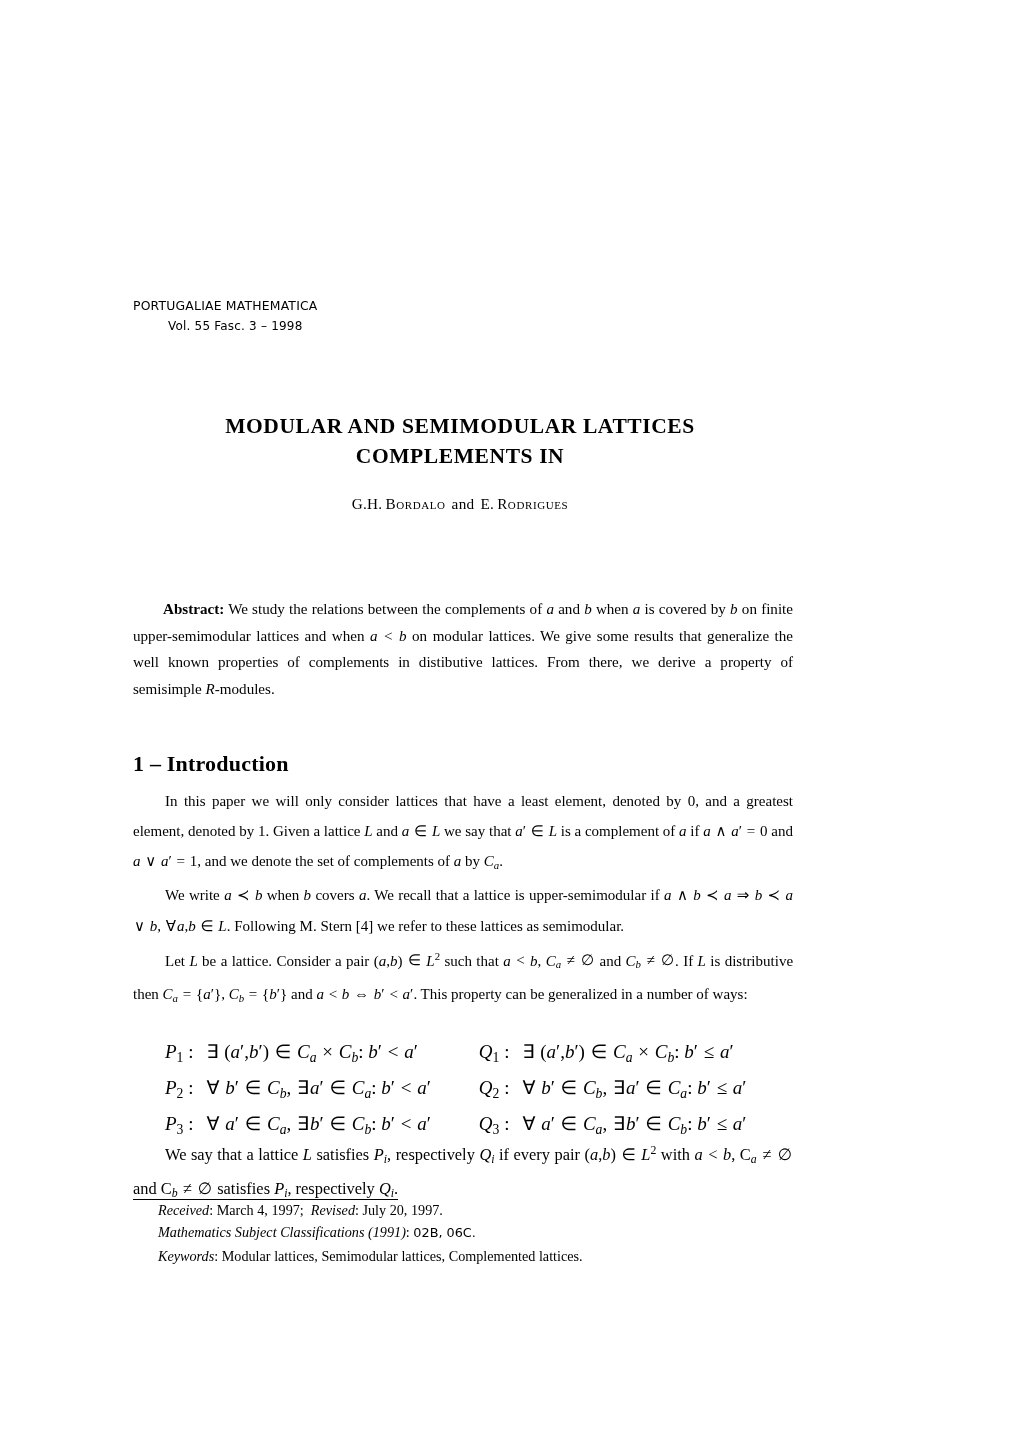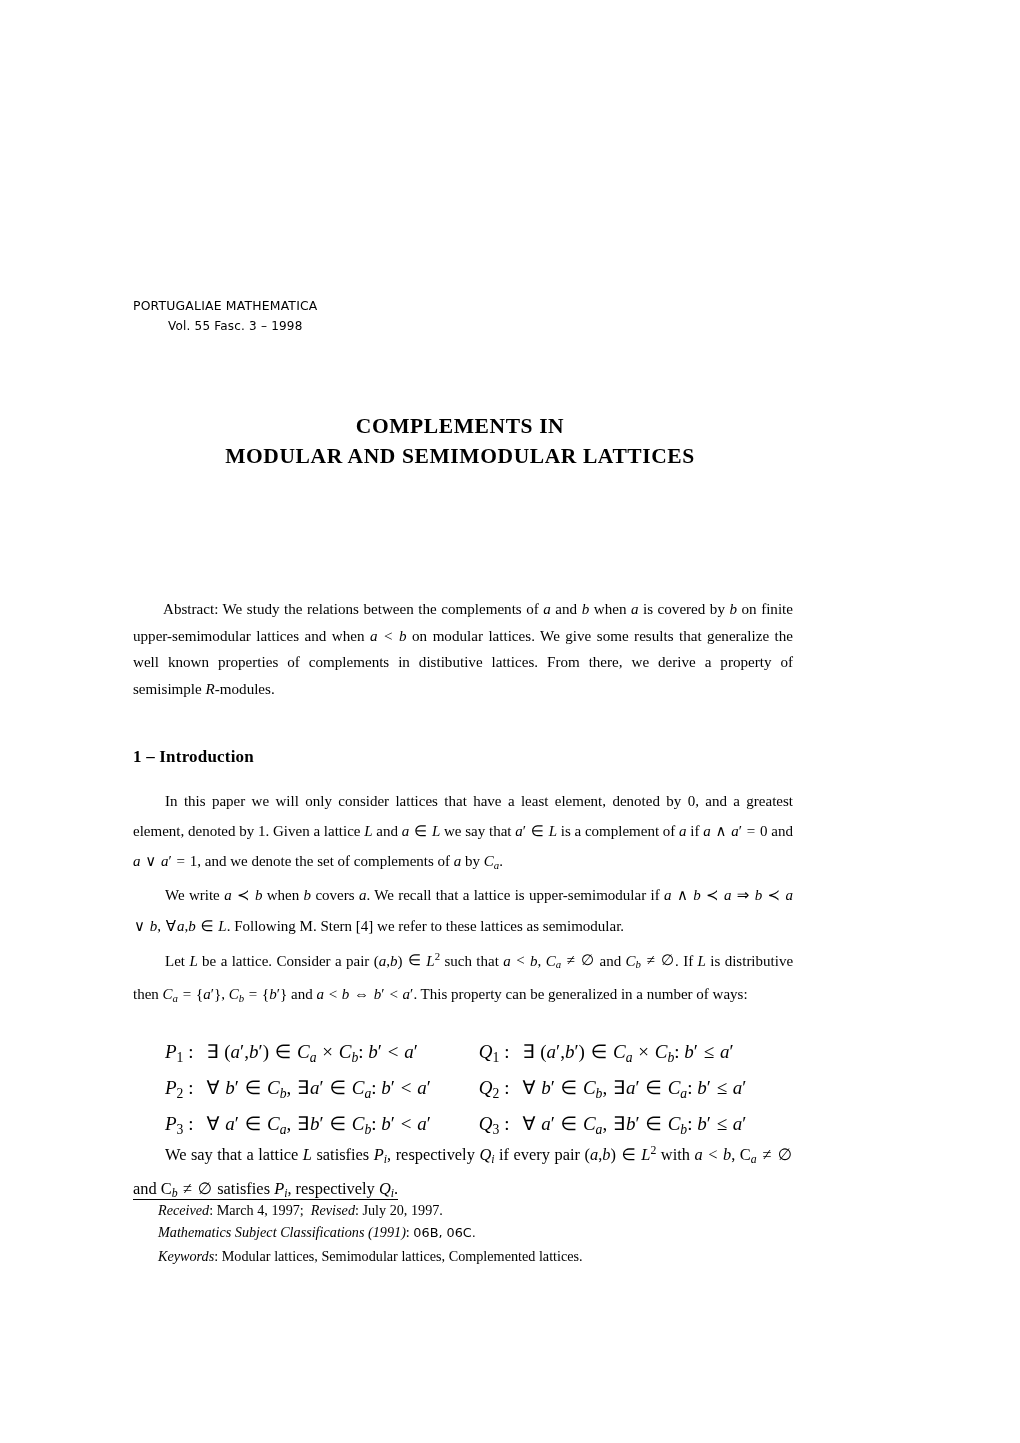--- a/index.html
+++ b/index.html
@@ -76,29 +76,29 @@
     position: absolute;
     left: 133px;
     top: 596px;
     width: 660px;
     font-size: 15.1px;
     line-height: 26.6px;
     text-align: justify;
     text-indent: 30px;
   }
   #abstract .ab-label {
-    font-weight: normal;
+    font-weight: bold;
   }
 
   
   #section-1-heading {
     position: absolute;
     left: 133px;
     top: 733px;
-    font-size: 17px;
+    font-size: 22px;
     font-weight: bold;
     letter-spacing: 0.2px;
   }
 
   
   #body-text {
     position: absolute;
     left: 133px;
     top: 786px;
     width: 660px;
@@ -196,24 +196,27 @@
 <body>
 
 <div class="page">
 
   <div id="journal-header">
     <span class="jh-line1">PORTUGALIAE MATHEMATICA</span>
     <span class="jh-line2">Vol. 55 Fasc. 3 – 1998</span>
   </div>
 
   <h1 id="paper-title">
+    <span class="tline">MODULAR AND SEMIMODULAR LATTICES</span>
     <span class="tline">COMPLEMENTS IN</span>
-    <span class="tline">MODULAR AND SEMIMODULAR LATTICES</span>
   </h1>
 
+  <div id="authors">
+    <span>G.H.</span><span class="nbsp-thin"></span><span class="smallcaps">Bordalo</span><span class="auth-sep">and</span><span>E.</span><span class="nbsp-thin"></span><span class="smallcaps">Rodrigues</span>
+  </div>
 
   <div id="abstract">
     <span class="ab-label">Abstract:</span>
     <span>We study the relations between the complements of <span class="mi">a</span> and <span class="mi">b</span> when <span class="mi">a</span> is covered by <span class="mi">b</span> on finite upper-semimodular lattices and when <span class="mi">a</span> <span class="op">&lt;</span> <span class="mi">b</span> on modular lattices. We give some results that generalize the well known properties of complements in distibutive lattices. From there, we derive a property of semisimple <span class="mi">R</span>-modules.</span>
   </div>
 
   <h2 id="section-1-heading">1 – Introduction</h2>
 
   <div id="body-text">
     <p>In this paper we will only consider lattices that have a least element, denoted by 0, and a greatest element, denoted by 1. Given a lattice <span class="mi">L</span> and <span class="mi">a</span> <span class="op">∈</span> <span class="mi">L</span> we say that <span class="mi">a</span><span class="prime">′</span> <span class="op">∈</span> <span class="mi">L</span> is a complement of <span class="mi">a</span> if <span class="mi">a</span> <span class="op">∧</span> <span class="mi">a</span><span class="prime">′</span> <span class="op">=</span> 0 and <span class="mi">a</span> <span class="op">∨</span> <span class="mi">a</span><span class="prime">′</span> <span class="op">=</span> 1, and we denote the set of complements of <span class="mi">a</span> by <span class="mi">C</span><span class="sub">a</span>.</p>
@@ -245,17 +248,17 @@
       </tbody>
     </table>
   </div>
 
   <div id="closing-para">We say that a lattice <span class="mi">L</span> satisfies <span class="mi">P</span><span class="sub">i</span>, respectively <span class="mi">Q</span><span class="sub">i</span> if every pair (<span class="mi">a</span>,<span class="mi">b</span>) <span class="op">∈</span> <span class="mi">L</span><span class="sup">2</span> with <span class="mi">a</span> <span class="op">&lt;</span> <span class="mi">b</span>, <span class="mr">C</span><span class="sub">a</span> <span class="op">≠</span> <span class="op">∅</span> and <span class="mr">C</span><span class="sub">b</span> <span class="op">≠</span> <span class="op">∅</span> satisfies <span class="mi">P</span><span class="sub">i</span>, respectively <span class="mi">Q</span><span class="sub">i</span>.</div>
 
   <div id="footnote-rule"></div>
 
   <div id="footnotes">
     <span class="fn-line"><span class="fn-key">Received</span><span>: March 4, 1997;</span>&nbsp; <span class="fn-key">Revised</span><span>: July 20, 1997.</span></span>
-    <span class="fn-line"><span class="fn-key">Mathematics Subject Classifications (1991)</span><span>:</span> <span class="msc-code">06B, 06C.</span></span>
+    <span class="fn-line"><span class="fn-key">Mathematics Subject Classifications (1991)</span><span>:</span> <span class="msc-code">02B, 06C.</span></span>
     <span class="fn-line"><span class="fn-key">Keywords</span><span>: Modular lattices, Semimodular lattices, Complemented lattices.</span></span>
   </div>
 
 </div>
 
 </body></html>

